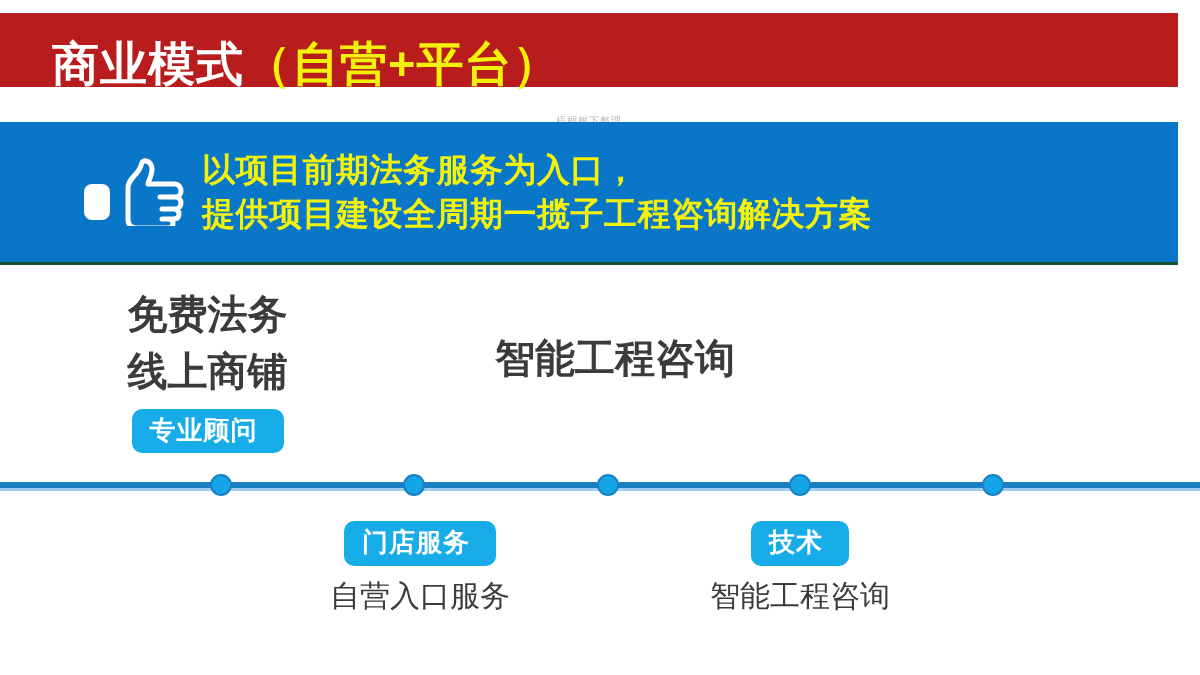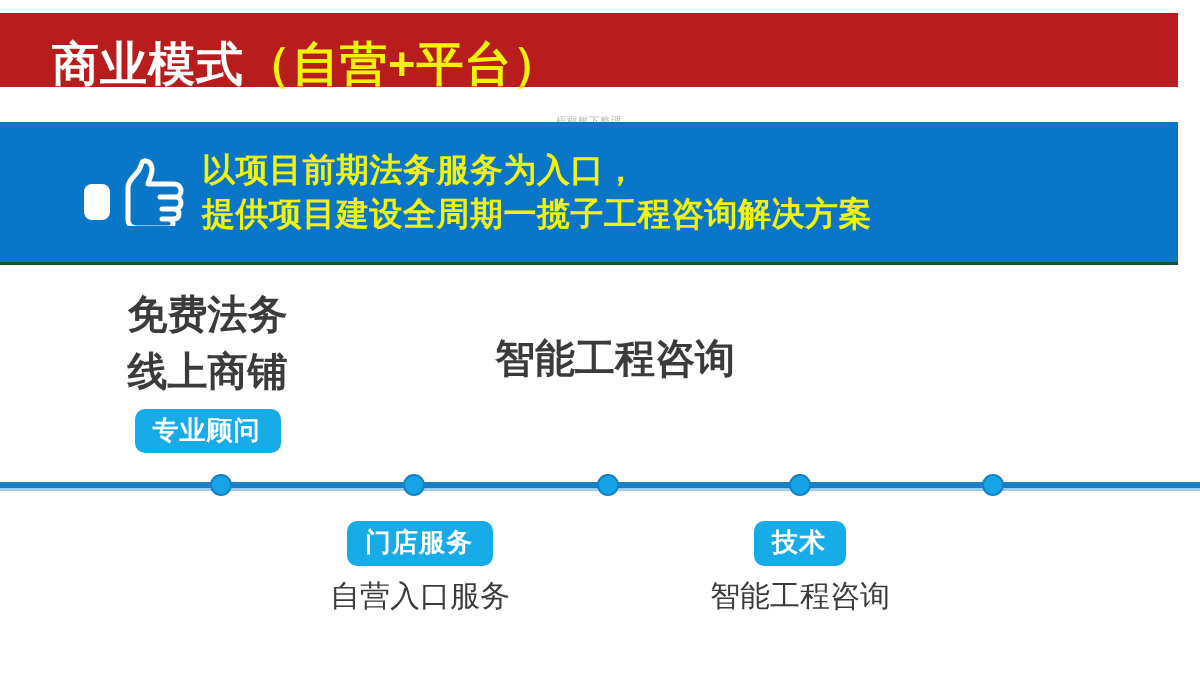--- a/index.html
+++ b/index.html
@@ -101,21 +101,21 @@
     white-space: nowrap;
     font-weight: bold;
   }
   .pill {
     display: inline-block;
     background: #17ACE8;
     color: #ffffff;
     font-size: 26px;
     font-weight: bold;
     border-radius: 10px;
-    padding: 6px 20px 8px 18px;
+    padding: 6px 26px 8px 18px;
     line-height: 1.18;
     white-space: nowrap;
     letter-spacing: 1px;
   }
   .pill-wrap { margin-top: 9px; }
 
   
   .timeline {
     position: absolute;
     left: 0;

